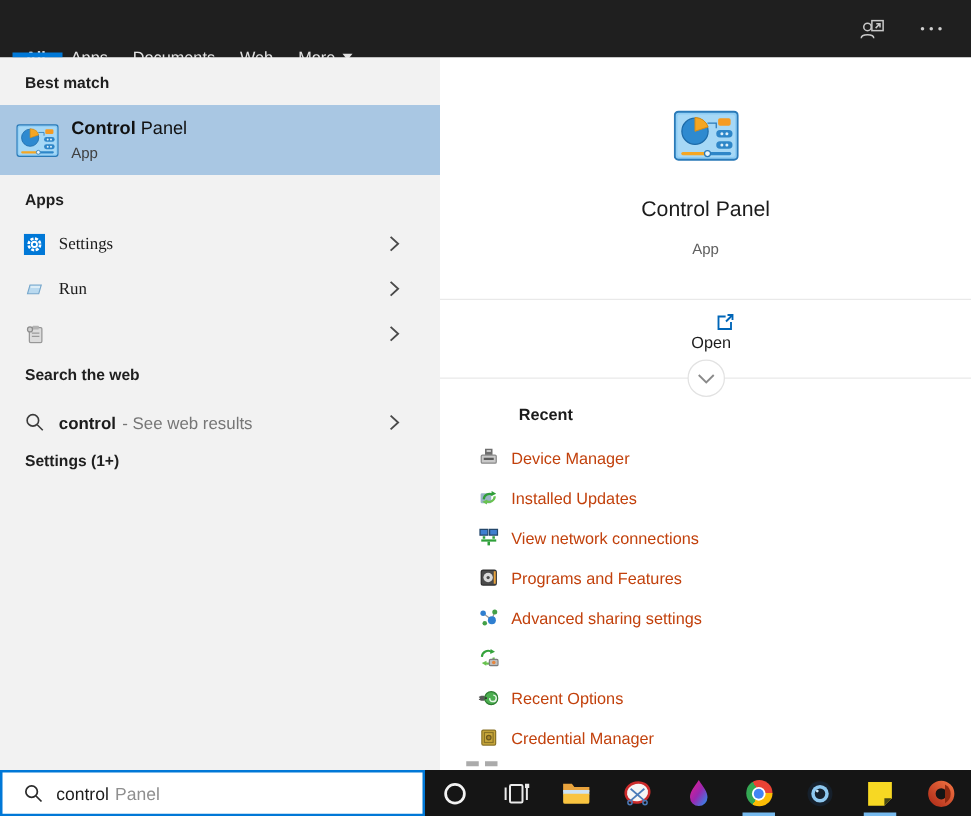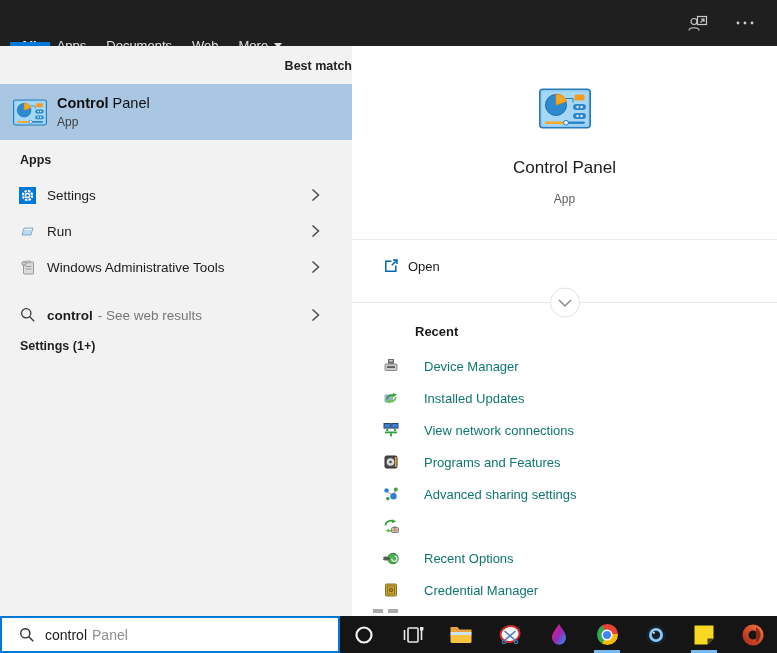--- a/index.html
+++ b/index.html
@@ -12,56 +12,56 @@
   .tabs { display:flex; gap:20px; align-items:center;margin-top:44px; }
   .tab { font-size:13px; color:#e2e2e2; cursor:default; display:flex; align-items:center; gap:6px; }
   .tab.active { color:#fff; font-weight:bold; }
   .tab-underline { position:absolute; left:10px; bottom:0; width:40px; height:4px; background:#0078d7; }
   .caret-down { width:0; height:0; border-left:4px solid transparent; border-right:4px solid transparent; border-top:5px solid #e2e2e2; }
   .hdr-right { margin-left:auto; display:flex; align-items:center; gap:26px; padding-right:22px; }
 
   
   .left { position:absolute; left:0; top:46px; width:352px; height:570px; background:#f2f2f2; }
   .sec-label { font-size:12.5px; font-weight:bold; color:#1f1f1f; padding-left:20px; height:16px; line-height:16px; }
-  .bm-label { margin-top:12px;text-align:right; }
+  .bm-label { margin-top:12px; }
   .best-row { margin-top:10px; height:56px; background:#a9c7e3; display:flex; align-items:center; }
   .best-icon { width:34px; height:27px; margin-left:13px; flex:none; }
   .best-text { margin-left:10px; }
   .best-title { font-size:14.5px; color:#111; }
   .best-title b { font-weight:bold; }
   .best-sub { font-size:12px; color:#404040; margin-top:4px; }
   .apps-label { margin-top:12px; }
   .row { height:36px; display:flex; align-items:center; position:relative; }
   .row:first-of-type { margin-top:0; }
-  .apps-rows { margin-top:9px; }
+  .apps-rows { margin-top:9px;font-family:Liberation Serif, serif; }
   .row .ric { width:17px; height:17px; margin-left:19px; flex:none; display:flex; align-items:center; justify-content:center; }
   .row .rlabel { font-size:13.5px; margin-left:11px; color:#1c1c1c; white-space:nowrap; }
   .row .chev { position:absolute; right:32px; width:9px; height:14px; }
   .web-label { margin-top:7px; }
   .web-row { margin-top:12px; }
   .web-q { font-weight:bold; }
   .web-sfx { color:#767676; margin-left:5px; font-size:13.5px; }
   .set-label { margin-top:5px; }
 
   
   .right { position:absolute; left:352px; top:46px; width:425px; height:570px; background:#fff; }
   .hero { position:absolute; left:50%; top:42px; transform:translateX(-50%); width:52px; height:41px; }
   .p-title { position:absolute; top:112px; width:100%; text-align:center; font-size:17px; color:#1b1b1b; }
   .p-sub { position:absolute; top:146px; width:100%; text-align:center; font-size:12px; color:#5f5f5f; }
   .div1 { position:absolute; top:193px; left:0; width:100%; height:1px; background:#e9e9e9; }
-  .open-row { position:absolute; top:204px; left:0; width:100%; height:32px; display:flex; align-items:center; }
+  .open-row { position:absolute; top:204px; left:0; width:100%; height:32px; display:flex; align-items:center;flex-direction:column; }
   .open-ic { width:16px; height:16px; margin-left:31px; }
   .open-lb { font-size:13px; margin-left:9px; color:#1c1c1c; }
   .div2 { position:absolute; top:256px; left:0; width:100%; height:1px; background:#e9e9e9; }
   .expander { position:absolute; top:241px; left:50%; transform:translateX(-50%); width:31px; height:31px; }
   .recent-h { position:absolute; top:278px; left:31px; font-size:13px; font-weight:bold; color:#1b1b1b;padding-left:32px; }
   .recent-list { position:absolute; top:304px; left:0; width:100%; }
   .r-row { height:32px; display:flex; align-items:center; }
   .r-ic { width:16px; height:16px; margin-left:31px; flex:none; }
-  .r-lb { font-size:13px; margin-left:25px; color:#0f766e; white-space:nowrap; }
+  .r-lb { font-size:13px; margin-left:10px; color:#c2410c; white-space:nowrap; }
   .sliver { position:absolute; top:563px; height:4px; background:#ababab; }
   .sliver.s1 { left:21px; width:10px; }
   .sliver.s2 { left:36px; width:10px; }
 
   
   .searchbox { position:absolute; left:0; top:616px; width:340px; height:37px; background:#fff; border:2px solid #0078d7; display:flex; align-items:center; }
   .sb-ic { width:16px; height:16px; margin-left:17px; flex:none; }
   .sb-text { margin-left:10px; font-size:14px; color:#1b1b1b; }
   .sb-sug { color:#8f8f8f; margin-left:5px; font-size:14px; }
   .taskbar { position:absolute; left:340px; top:616px; width:437px; height:37px; background:#151515; display:flex; }
@@ -175,27 +175,27 @@
       <div class="row">
         <span class="ric">
           <svg width="16" height="16" viewBox="0 0 16 16">
             <rect x="3.5" y="3" width="10" height="12" rx="1" fill="#dcdcdc" stroke="#979797"></rect>
             <rect x="6" y="1.5" width="5" height="3" rx="0.5" fill="#b3b3b3"></rect>
             <line x1="5.5" y1="7.5" x2="11.5" y2="7.5" stroke="#9a9a9a"></line>
             <line x1="5.5" y1="10" x2="11.5" y2="10" stroke="#9a9a9a"></line>
             <circle cx="4" cy="4.5" r="2" fill="#cfcfcf" stroke="#8d8d8d"></circle>
           </svg>
         </span>
-        <span class="rlabel">Windows Administrative Tools</span>
         <svg class="chev" viewBox="0 0 9 14">
             <polyline points="1.5,1.5 7.5,7 1.5,12.5" fill="none" stroke="#4a4a4a" stroke-width="1.5"></polyline>
           </svg>
       </div>
     </div>
 
+    <div class="sec-label web-label">Search the web</div>
 
     <div class="row web-row">
       <span class="ric">
         <svg width="16" height="16" viewBox="0 0 16 16" fill="none" stroke="#3c3c3c" stroke-width="1.3">
             <circle cx="6.3" cy="6.3" r="4.6"></circle>
             <line x1="9.8" y1="9.8" x2="14.2" y2="14.2"></line>
           </svg>
       </span>
       <span class="rlabel"><span class="web-q">control</span><span class="web-sfx">- See web results</span></span>
       <svg class="chev" viewBox="0 0 9 14">

